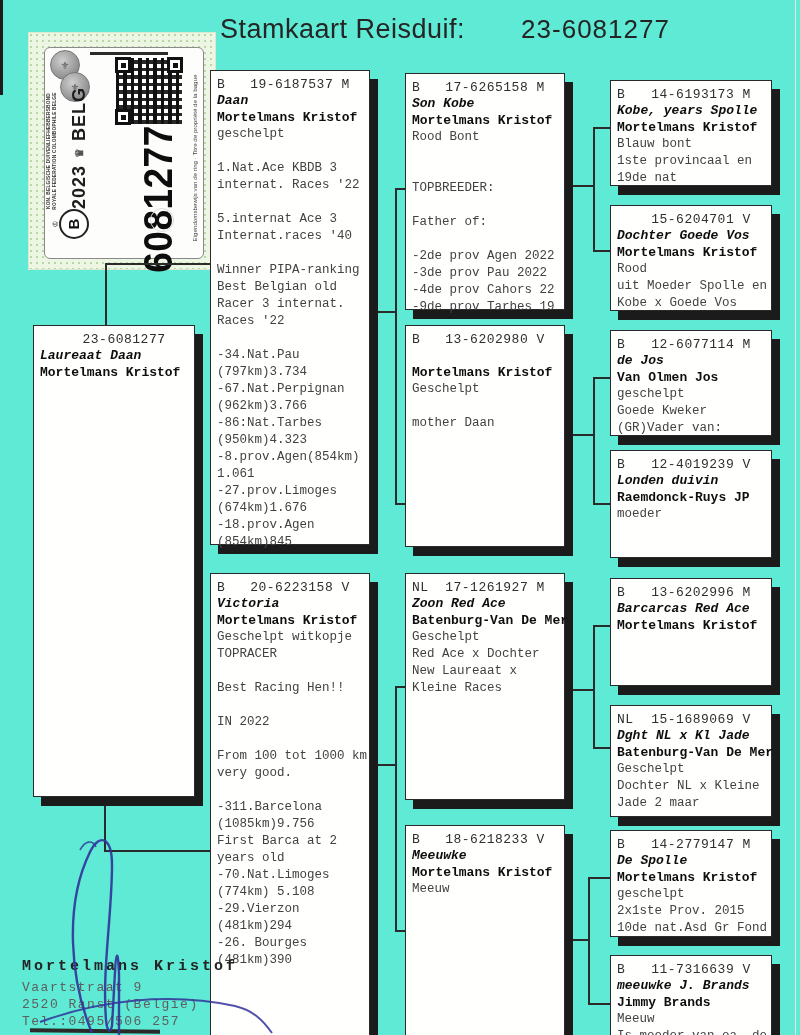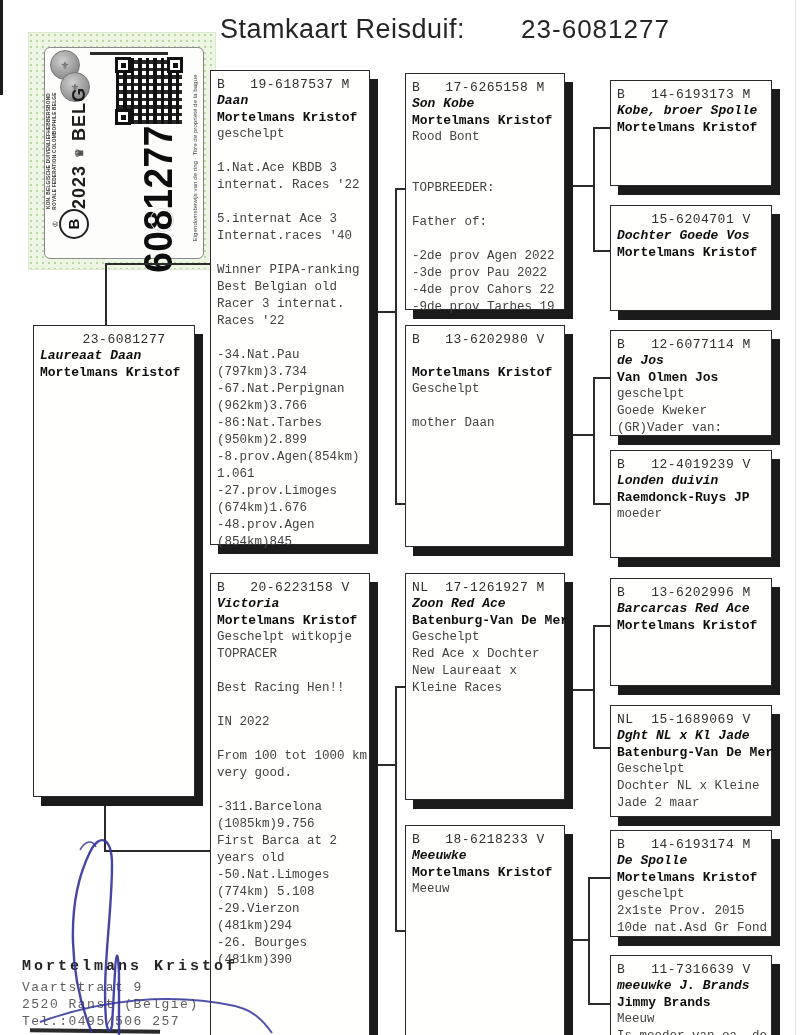--- a/index.html
+++ b/index.html
@@ -1,17 +1,17 @@
 <!DOCTYPE html>
 <html><head>
 <meta charset="utf-8">
 <style>
   html,body{margin:0;padding:0;}
   body{font-family:"Liberation Sans",sans-serif;background:#e8e8e6;}
-  #page{position:relative;width:800px;height:1035px;background:#ffffff;overflow:hidden;
+  #page{position:relative;width:800px;height:1035px;background:#5eead4;overflow:hidden;
         font-family:"Liberation Mono","DejaVu Sans Mono",monospace;color:#222;}
   
   .scan-edge-left{position:absolute;left:0;top:0;width:3px;height:95px;background:#1c1c1c;}
   .scan-edge-right{position:absolute;right:4px;top:0;width:1px;height:100%;background:#e3e3df;}
   .scan-mark-bottom{position:absolute;left:30px;top:1029px;width:130px;height:4px;background:#2a2a2a;transform:rotate(.6deg);}
 
   
   #title{position:absolute;left:220px;top:14px;display:flex;gap:56px;align-items:baseline;
          font-family:"Liberation Sans",sans-serif;color:#252525;}
   #title .t1{font-size:27px;letter-spacing:.5px;}
@@ -198,26 +198,26 @@
         <div class="bline">Winner PIPA-ranking</div>
         <div class="bline">Best Belgian old</div>
         <div class="bline">Racer 3 internat.</div>
         <div class="bline">Races '22</div>
         <div class="bline">&nbsp;</div>
         <div class="bline">-34.Nat.Pau</div>
         <div class="bline">(797km)3.734</div>
         <div class="bline">-67.Nat.Perpignan</div>
         <div class="bline">(962km)3.766</div>
         <div class="bline">-86:Nat.Tarbes</div>
-        <div class="bline">(950km)2.899</div>
+        <div class="bline">(950km)4.323</div>
         <div class="bline">-8.prov.Agen(854km)</div>
         <div class="bline">1.061</div>
         <div class="bline">-27.prov.Limoges</div>
         <div class="bline">(674km)1.676</div>
-        <div class="bline">-48.prov.Agen</div>
+        <div class="bline">-18.prov.Agen</div>
         <div class="bline">(854km)845</div>
       </div>
   </div>
   <div class="pbox" id="box-victoria">
     <div class="bhead">
         <span class="bcountry">B</span>
         <span class="bring">20-6223158 V</span>
       </div>
     <div class="bname">Victoria</div>
     <div class="bfancier">Mortelmans Kristof</div>
@@ -229,21 +229,21 @@
         <div class="bline">&nbsp;</div>
         <div class="bline">IN 2022</div>
         <div class="bline">&nbsp;</div>
         <div class="bline">From 100 tot 1000 km</div>
         <div class="bline">very good.</div>
         <div class="bline">&nbsp;</div>
         <div class="bline">-311.Barcelona</div>
         <div class="bline">(1085km)9.756</div>
         <div class="bline">First Barca at 2</div>
         <div class="bline">years old</div>
-        <div class="bline">-50.Nat.Limoges</div>
+        <div class="bline">-70.Nat.Limoges</div>
         <div class="bline">(774km) 5.108</div>
         <div class="bline">-29.Vierzon</div>
         <div class="bline">(481km)294</div>
         <div class="bline">-26. Bourges</div>
         <div class="bline">(481km)390</div>
       </div>
   </div>
 
   <div class="pbox" id="box-sonkobe">
     <div class="bhead">
@@ -303,30 +303,40 @@
     <div class="blines">
         <div class="bline">Meeuw</div>
       </div>
   </div>
 
   <div class="pbox" id="box-kobebroer">
     <div class="bhead">
         <span class="bcountry">B</span>
         <span class="bring">14-6193173 M</span>
       </div>
-    <div class="bname">Kobe, broer Spolle</div>
-    <div class="bfancier">Mortelmans Kristof</div>
+    <div class="bname">Kobe, years Spolle</div>
+    <div class="bfancier">Mortelmans Kristof</div>
+    <div class="blines">
+        <div class="bline">Blauw bont</div>
+        <div class="bline">1ste provincaal en</div>
+        <div class="bline">19de nat</div>
+      </div>
   </div>
   <div class="pbox" id="box-dochtergv">
     <div class="bhead">
         <span class="bcountry"></span>
         <span class="bring">15-6204701 V</span>
       </div>
     <div class="bname">Dochter Goede Vos</div>
     <div class="bfancier">Mortelmans Kristof</div>
+    <div class="blines">
+        <div class="bline">Rood</div>
+        <div class="bline">uit Moeder Spolle en</div>
+        <div class="bline">Kobe x Goede Vos</div>
+      </div>
   </div>
   <div class="pbox" id="box-dejos">
     <div class="bhead">
         <span class="bcountry">B</span>
         <span class="bring">12-6077114 M</span>
       </div>
     <div class="bname">de Jos</div>
     <div class="bfancier">Van Olmen Jos</div>
     <div class="blines">
         <div class="bline">geschelpt</div>
@@ -362,21 +372,21 @@
     <div class="bfancier">Batenburg-Van De Mer</div>
     <div class="blines">
         <div class="bline">Geschelpt</div>
         <div class="bline">Dochter NL x Kleine</div>
         <div class="bline">Jade 2 maar</div>
       </div>
   </div>
   <div class="pbox" id="box-despolle">
     <div class="bhead">
         <span class="bcountry">B</span>
-        <span class="bring">14-6193174 M</span>
+        <span class="bring">14-2779147 M</span>
       </div>
     <div class="bname">De Spolle</div>
     <div class="bfancier">Mortelmans Kristof</div>
     <div class="blines">
         <div class="bline">geschelpt</div>
         <div class="bline">2x1ste Prov. 2015</div>
         <div class="bline">10de nat.Asd Gr Fond</div>
       </div>
   </div>
   <div class="pbox" id="box-meeuwkejb">

